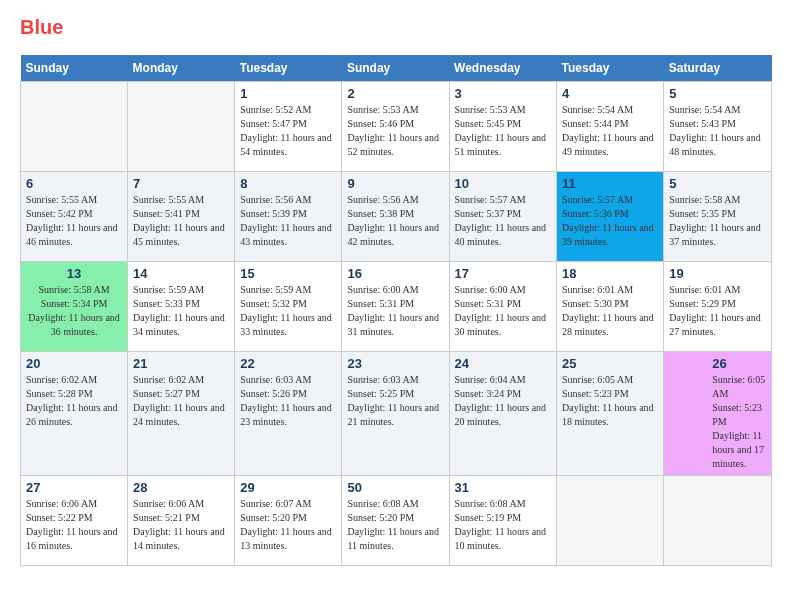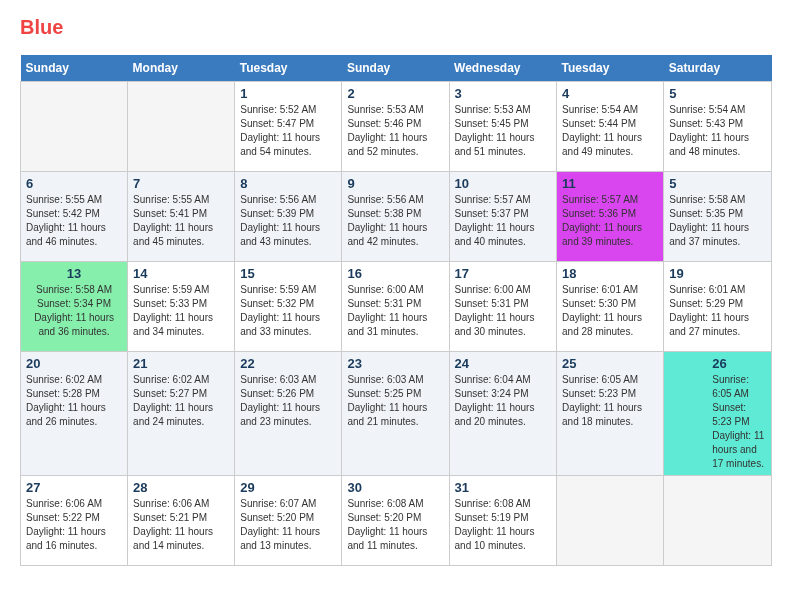--- a/index.html
+++ b/index.html
@@ -62,20 +62,21 @@
       font-size: 13px;
       font-weight: bold;
       color: #1a3a5c;
       display: block;
       margin-bottom: 2px;
     }
     .day-info {
       color: #333;
       font-size: 10px;
       line-height: 1.4;
+      font-family: Liberation Serif, serif;
     }
     tr:nth-child(even) td:not(.empty) {
       background: #fff;
     }
     tr:nth-child(odd) td:not(.empty) {
       background: #fff;
     }
   </style>
 </head>
 <body>
@@ -163,21 +164,21 @@
           <div class="day-info" style="white-space: pre-line;">Sunrise: 5:56 AM
 Sunset: 5:38 PM
 Daylight: 11 hours and 42 minutes.</div>
         </td>
         <td style="background: rgb(240, 244, 248);">
           <span class="day-num">10</span>
           <div class="day-info" style="white-space: pre-line;">Sunrise: 5:57 AM
 Sunset: 5:37 PM
 Daylight: 11 hours and 40 minutes.</div>
         </td>
-        <td style="background: #d946ef;">
+        <td style="background: #0ea5e9;">
           <span class="day-num">11</span>
           <div class="day-info" style="white-space: pre-line;">Sunrise: 5:57 AM
 Sunset: 5:36 PM
 Daylight: 11 hours and 39 minutes.</div>
         </td>
         <td style="background: rgb(240, 244, 248);">
           <span class="day-num">5</span>
           <div class="day-info" style="white-space: pre-line;">Sunrise: 5:58 AM
 Sunset: 5:35 PM
 Daylight: 11 hours and 37 minutes.</div>
@@ -257,21 +258,21 @@
           <div class="day-info" style="white-space: pre-line;">Sunrise: 6:04 AM
 Sunset: 3:24 PM
 Daylight: 11 hours and 20 minutes.</div>
         </td>
         <td style="background: rgb(240, 244, 248);">
           <span class="day-num">25</span>
           <div class="day-info" style="white-space: pre-line;">Sunrise: 6:05 AM
 Sunset: 5:23 PM
 Daylight: 11 hours and 18 minutes.</div>
         </td>
-        <td style="background: #5eead4; padding-left: 48px;">
+        <td style="background: #f0abfc; padding-left: 48px;">
           <span class="day-num">26</span>
           <div class="day-info" style="white-space: pre-line;">Sunrise: 6:05 AM
 Sunset: 5:23 PM
 Daylight: 11 hours and 17 minutes.</div>
         </td>
       </tr>
       <tr>
         <td style="background: rgb(255, 255, 255);">
           <span class="day-num">27</span>
           <div class="day-info" style="white-space: pre-line;">Sunrise: 6:06 AM
@@ -284,21 +285,21 @@
 Sunset: 5:21 PM
 Daylight: 11 hours and 14 minutes.</div>
         </td>
         <td style="background: rgb(255, 255, 255);">
           <span class="day-num">29</span>
           <div class="day-info" style="white-space: pre-line;">Sunrise: 6:07 AM
 Sunset: 5:20 PM
 Daylight: 11 hours and 13 minutes.</div>
         </td>
         <td style="background: rgb(255, 255, 255);">
-          <span class="day-num">30</span>
+          <span class="day-num">50</span>
           <div class="day-info" style="white-space: pre-line;">Sunrise: 6:08 AM
 Sunset: 5:20 PM
 Daylight: 11 hours and 11 minutes.</div>
         </td>
         <td style="background: rgb(255, 255, 255);">
           <span class="day-num">31</span>
           <div class="day-info" style="white-space: pre-line;">Sunrise: 6:08 AM
 Sunset: 5:19 PM
 Daylight: 11 hours and 10 minutes.</div>
         </td>

